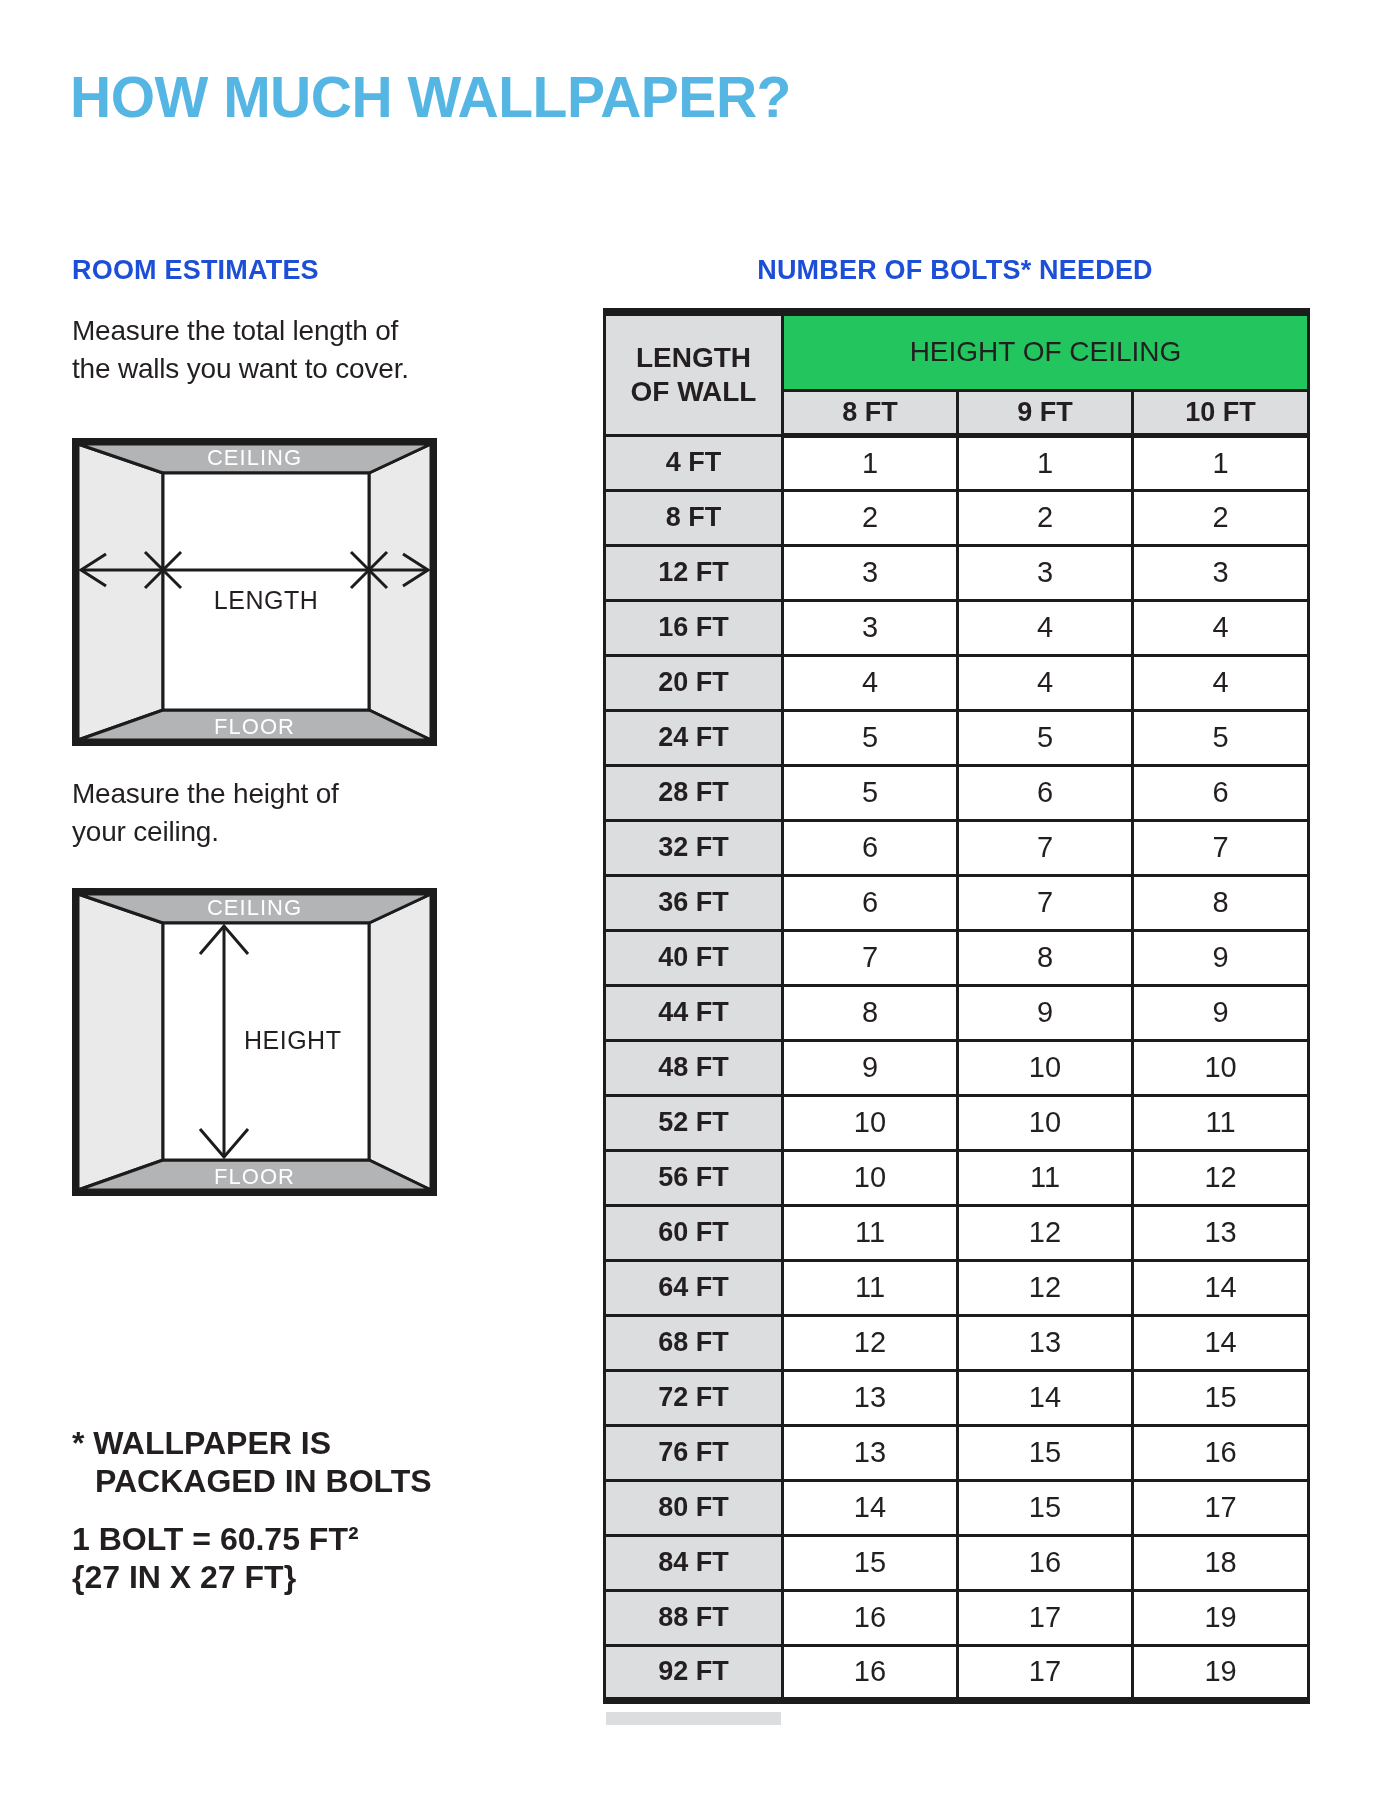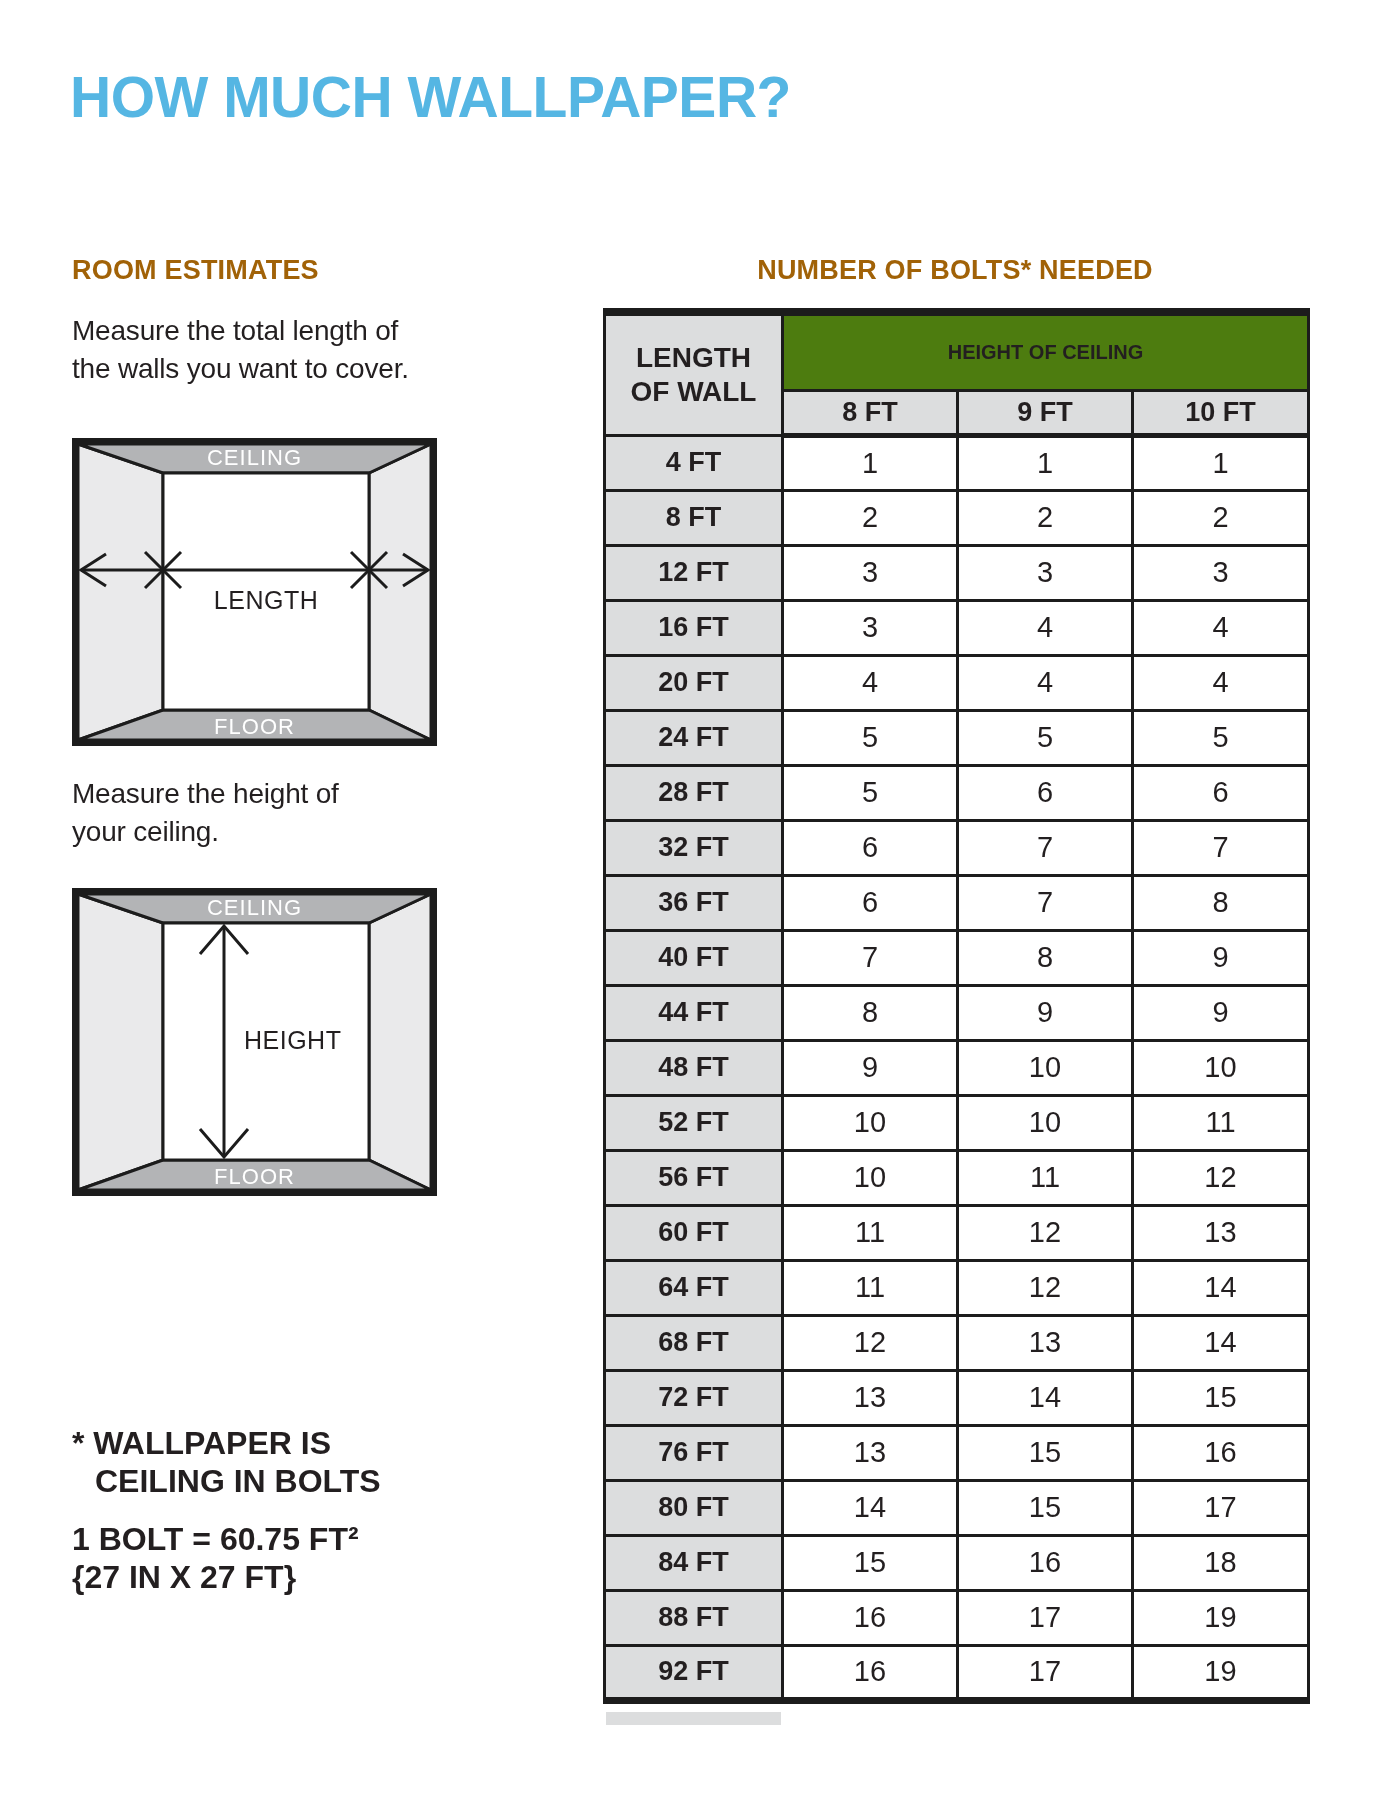--- a/index.html
+++ b/index.html
@@ -7,21 +7,21 @@
   .page {
     position:relative; width:1391px; height:1800px; background:#ffffff;
     font-family:"Liberation Sans","DejaVu Sans",sans-serif; color:#231f20; overflow:hidden;
   }
   .abs { position:absolute; }
   .multiline { white-space:pre-line; }
 
   .page-title {
     left:70px; top:64px; font-size:57px; font-weight:bold; letter-spacing:-0.5px; color:#55b6e3;text-align:right;
   }
-  .section-heading { font-size:27px; font-weight:bold; color:#a16207; letter-spacing:0.2px; }
+  .section-heading { font-size:27px; font-weight:bold; color:#1d4ed8; letter-spacing:0.2px; }
   .h-room   { left:72px; top:255px; }
   .h-bolts  { left:603px; top:255px; width:704px; text-align:center; }
 
   .body-text { font-size:28px; line-height:38px; letter-spacing:-0.2px; color:#231f20; }
   .p-length { left:72px; top:312px; }
   .p-height { left:72px; top:775px; }
   .p-chart  { left:72px; top:1229px; }
 
   .note-text { font-size:32px; line-height:38px; font-weight:bold; color:#231f20; }
   .note-block { left:72px; top:1424px; }
@@ -46,21 +46,21 @@
     border-top:8px solid #1c1c1c; border-bottom:7px solid #1c1c1c;
     border-left:3px solid #1c1c1c; border-right:3px solid #1c1c1c;
   }
   table.bolts th, table.bolts td {
     border:3px solid #1c1c1c; text-align:center; vertical-align:middle; padding:0;
   }
   th.rowhead {
     background:#dcddde; font-size:28px; font-weight:bold; line-height:34px;
     border-right:7px solid #1c1c1c;
   }
-  th.grouphead { background:#4d7c0f; font-size:20px; font-weight:bold; height:78px; }
+  th.grouphead { background:#22c55e; font-size:28px; font-weight:normal; height:78px; }
   th.colhead   { background:#dcddde; font-size:27px; font-weight:bold; height:45px; }
   thead tr.subhead th { border-bottom:5px solid #1c1c1c; }
   tbody tr { height:55px; }
   td.rowlabel {
     background:#dcddde; font-size:27px; font-weight:bold;
     border-right:7px solid #1c1c1c;
   }
   td.val { background:#ffffff; font-size:29px; }
   .table-footer-strip { left:606px; top:1712px; width:175px; height:13px; background:#dcddde; }
 </style>
@@ -118,21 +118,21 @@
       </g>
     </svg>
     <span class="diag-label centered lbl-ceiling">CEILING</span>
     <span class="diag-label centered lbl-floor">FLOOR</span>
     <span class="dim-label lbl-height">HEIGHT</span>
   </div>
 
 
   <div class="abs note-block">
     <div class="note-text">* WALLPAPER IS</div>
-    <div class="note-text note-line2">CEILING IN BOLTS</div>
+    <div class="note-text note-line2">PACKAGED IN BOLTS</div>
   </div>
 
   <div class="abs formula-block">
     <div class="note-text">1 BOLT = 60.75 FT²</div>
     <div class="note-text">{27 IN X 27 FT}</div>
   </div>
 
   <div class="abs table-wrap">
     <table class="bolts">
       <colgroup>

